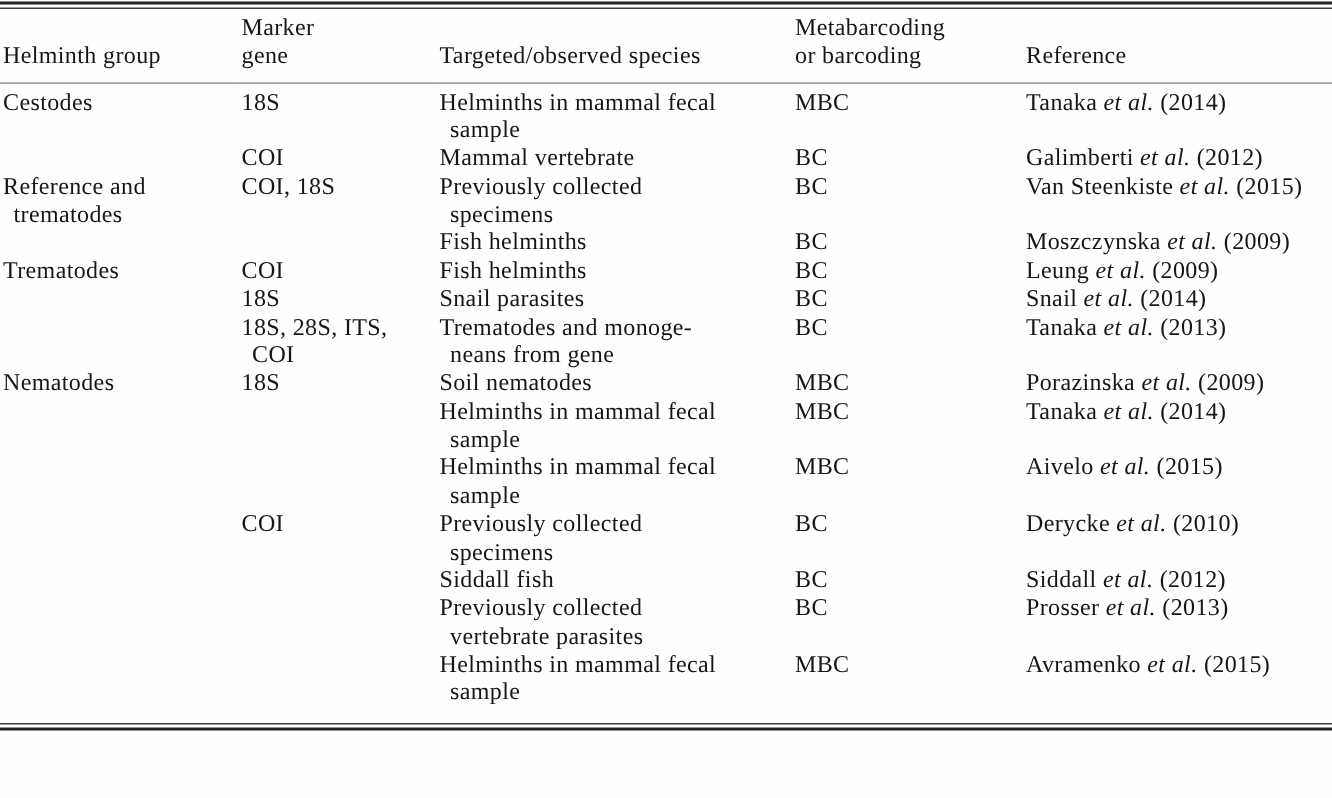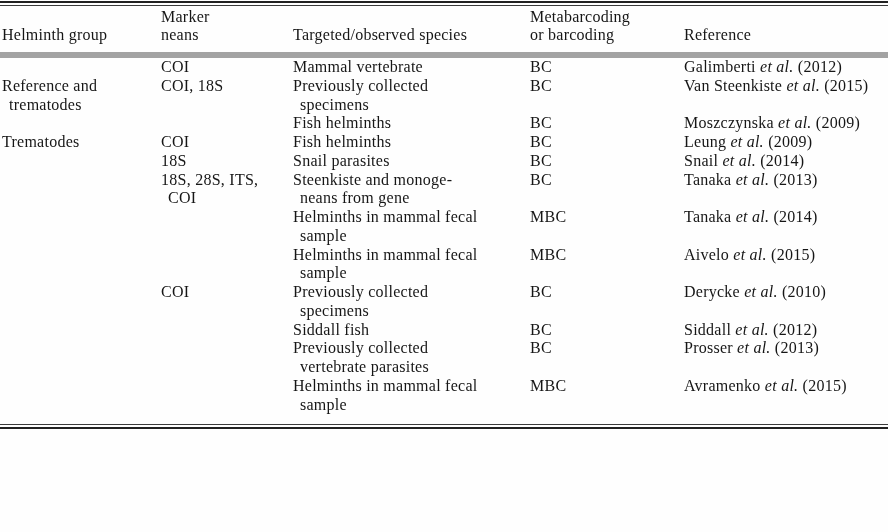--- a/index.html
+++ b/index.html
@@ -7,21 +7,21 @@
     width:888px;height:532px;background:#fefefe;overflow:hidden;
     font-family:"Liberation Serif","DejaVu Serif",serif;
     color:#161616;font-size:16px;letter-spacing:0.25px;
   }
   .rule-top{margin-top:1px;height:2px;border-top:2px solid #222;border-bottom:1px solid #3a3a3a;}
   .rule-bottom{margin-top:10px;height:2px;border-top:1px solid #3a3a3a;border-bottom:2px solid #222;}
   table{border-collapse:collapse;table-layout:fixed;width:888px;}
   thead th{
     font-weight:normal;text-align:left;vertical-align:bottom;
     height:49px;box-sizing:border-box;padding:0 0 7px 2px;
-    border-bottom:6px solid #a3a3a3;line-height:18.75px;
+    border-bottom:1px solid #a3a3a3;line-height:18.75px;
   }
   tbody td{vertical-align:top;padding:0 0 0 2px;line-height:18.75px;}
   tr.first td{padding-top:4px;}
   .line{white-space:nowrap;}
   .cont{padding-left:7px;}
 </style>
 </head>
 <body>
 
 <div class="page">
@@ -34,35 +34,53 @@
         <col style="width:154px">
         <col style="width:206px">
     </colgroup>
     <thead>
       <tr>
           <th>
             <div class="line">Helminth group</div>
           </th>
           <th>
             <div class="line">Marker</div>
-            <div class="line">neans</div>
+            <div class="line">gene</div>
           </th>
           <th>
             <div class="line">Targeted/observed species</div>
           </th>
           <th>
             <div class="line">Metabarcoding</div>
             <div class="line">or barcoding</div>
           </th>
           <th>
             <div class="line">Reference</div>
           </th>
         </tr>
     </thead>
     <tbody>
+        <tr class="first">
+          <td>
+            <div class="line">Cestodes</div>
+          </td>
+          <td>
+            <div class="line">18S</div>
+          </td>
+          <td>
+            <div class="line">Helminths in mammal fecal</div>
+            <div class="line cont">sample</div>
+          </td>
+          <td>
+            <div class="line">MBC</div>
+          </td>
+          <td>
+            <div class="line"><span>Tanaka </span><i>et al.</i><span> (2014)</span></div>
+          </td>
+        </tr>
         <tr>
           <td></td>
           <td>
             <div class="line">COI</div>
           </td>
           <td>
             <div class="line">Mammal vertebrate</div>
           </td>
           <td>
             <div class="line">BC</div>
@@ -135,28 +153,45 @@
             <div class="line"><span>Snail </span><i>et al.</i><span> (2014)</span></div>
           </td>
         </tr>
         <tr>
           <td></td>
           <td>
             <div class="line">18S, 28S, ITS,</div>
             <div class="line cont">COI</div>
           </td>
           <td>
-            <div class="line">Steenkiste and monoge-</div>
+            <div class="line">Trematodes and monoge-</div>
             <div class="line cont">neans from gene</div>
           </td>
           <td>
             <div class="line">BC</div>
           </td>
           <td>
             <div class="line"><span>Tanaka </span><i>et al.</i><span> (2013)</span></div>
+          </td>
+        </tr>
+        <tr>
+          <td>
+            <div class="line">Nematodes</div>
+          </td>
+          <td>
+            <div class="line">18S</div>
+          </td>
+          <td>
+            <div class="line">Soil nematodes</div>
+          </td>
+          <td>
+            <div class="line">MBC</div>
+          </td>
+          <td>
+            <div class="line"><span>Porazinska </span><i>et al.</i><span> (2009)</span></div>
           </td>
         </tr>
         <tr>
           <td></td>
           <td></td>
           <td>
             <div class="line">Helminths in mammal fecal</div>
             <div class="line cont">sample</div>
           </td>
           <td>

